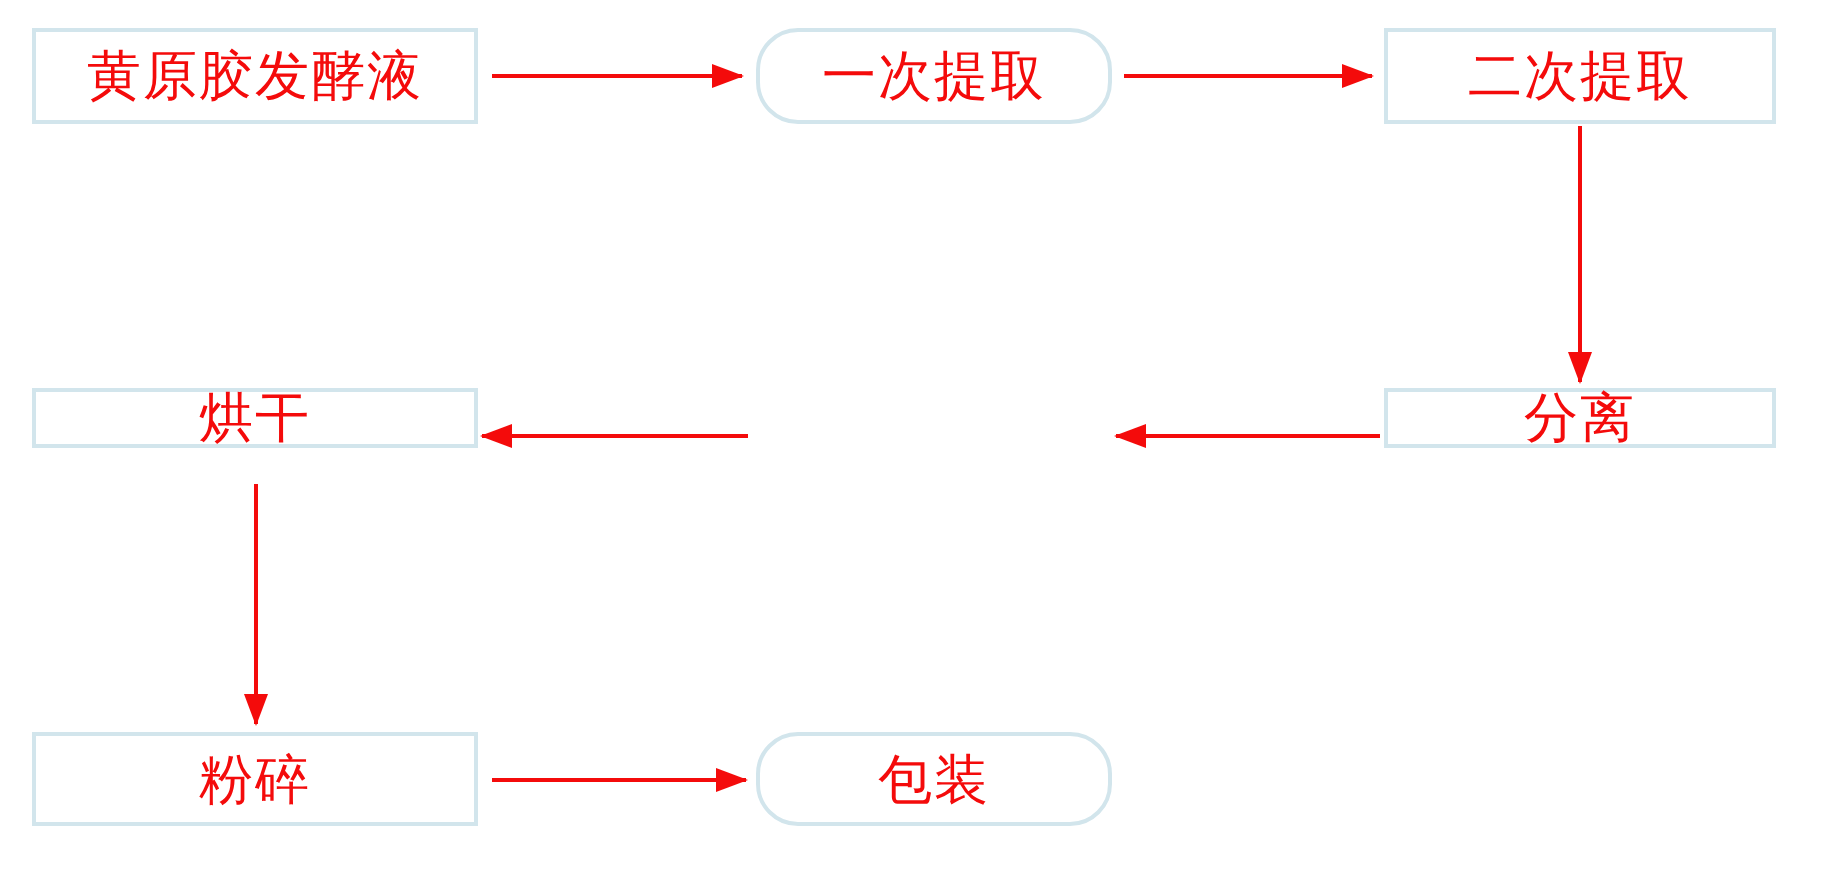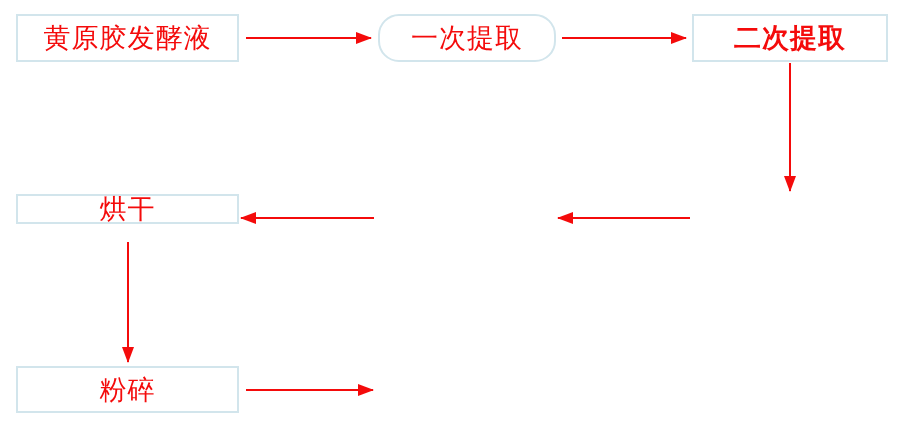--- a/index.html
+++ b/index.html
@@ -24,21 +24,21 @@
     font-size: 27px;
     display: flex;
     align-items: center;
     justify-content: center;
     letter-spacing: 1px;
     white-space: nowrap;
   }
   
   .col-left   { left: 16px;  width: 223px; }
   .col-mid    { left: 378px; width: 178px; border-radius: 21px; }
-  .col-right  { left: 692px; width: 196px; font-weight: bold; }
+  .col-right  { left: 692px; width: 196px; }
   
   .row-1 { top: 14px;  height: 48px; }
   .row-2 { top: 194px; height: 30px; }
   .row-3 { top: 366px; height: 47px; }
 
   .arrow-layer {
     position: absolute;
     left: 0; top: 0;
     width: 913px;
     height: 436px;
@@ -65,25 +65,31 @@
 
   <div class="flow-node col-right row-1">
     <span>二次提取</span>
   </div>
 
   <div class="flow-node col-left row-2">
     <span>烘干</span>
   </div>
 
 
+  <div class="flow-node col-right row-2">
+    <span>分离</span>
+  </div>
 
   <div class="flow-node col-left row-3">
     <span>粉碎</span>
   </div>
 
+  <div class="flow-node col-mid row-3">
+    <span>包装</span>
+  </div>
 
   <svg class="arrow-layer" viewBox="0 0 913 436" xmlns="http://www.w3.org/2000/svg">
     <defs>
       <marker id="ah" markerWidth="9" markerHeight="6" refX="7.5" refY="3" orient="auto" markerUnits="strokeWidth">
         <polygon points="0 0, 8 3, 0 6" fill="#f40b0b"></polygon>
       </marker>
     </defs>
 
     <line class="arrow-line" x1="246" y1="38" x2="371" y2="38" marker-end="url(#ah)"></line>
 

